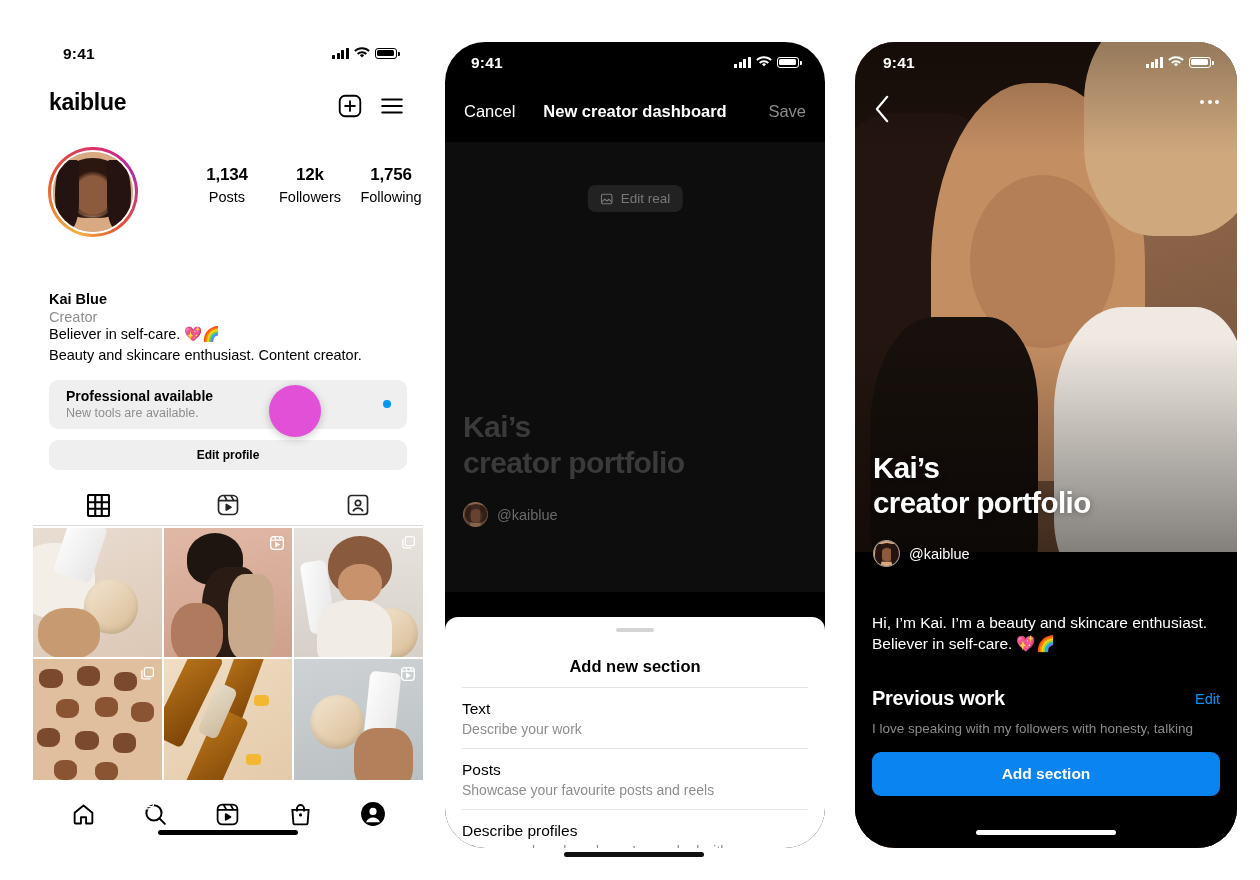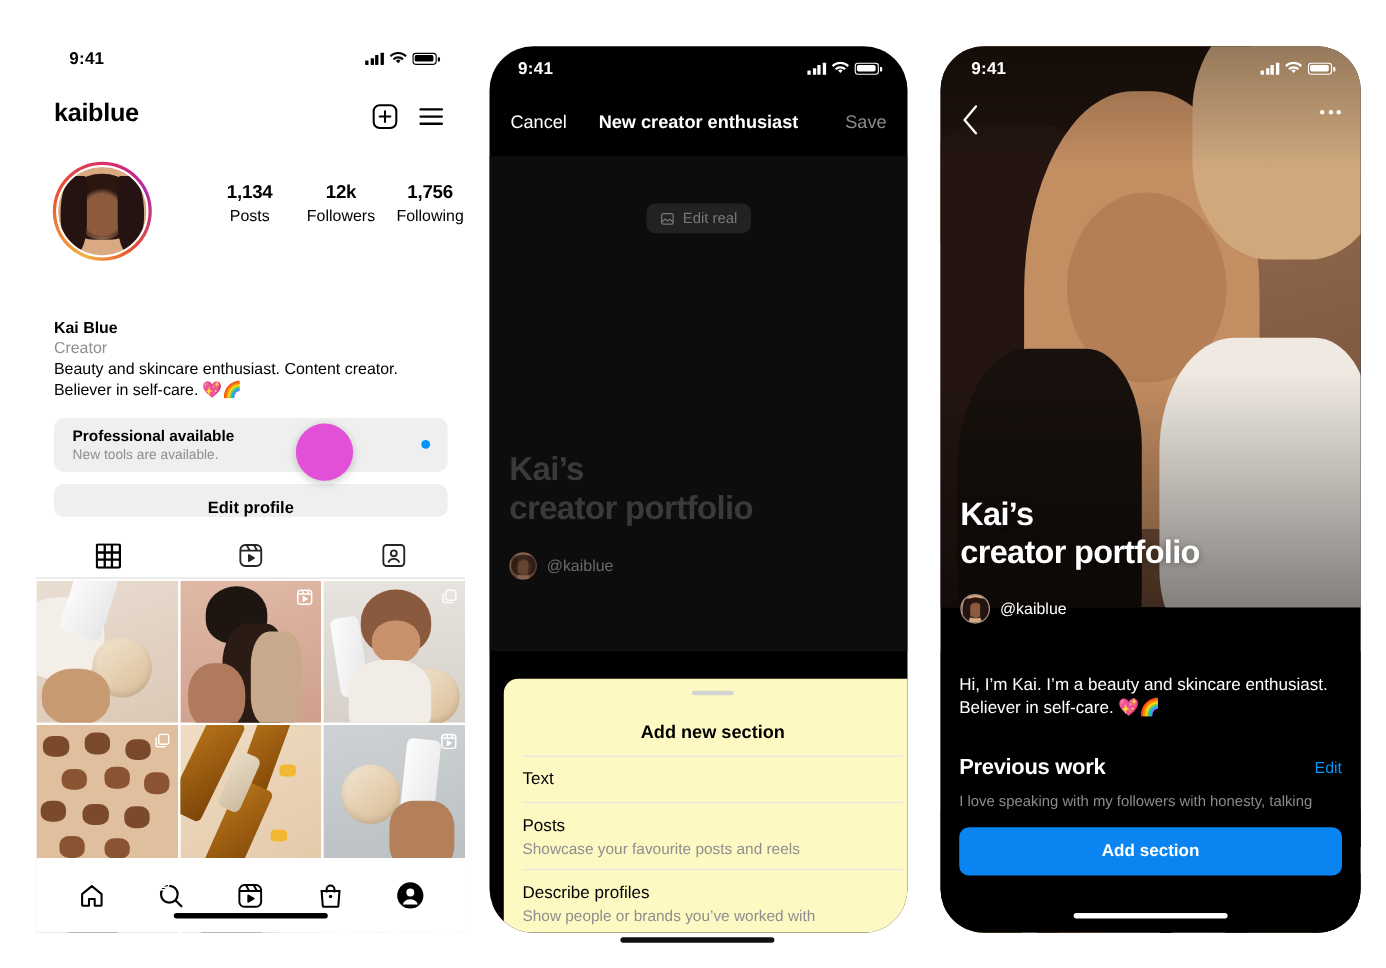--- a/index.html
+++ b/index.html
@@ -52,22 +52,22 @@
   .bio{position:absolute;left:16px;top:258px;width:360px;}
   .bio .nm{font-size:14.5px;font-weight:bold;}
   .bio .cat{font-size:14.5px;color:#8e8e8e;margin-top:2px;}
   .bio .tx{font-size:14.5px;margin-top:2px;line-height:19px;}
 
   .card{position:absolute;left:16px;background:#efefef;border-radius:9px;cursor:pointer;}
   .dash{top:347px;width:358px;height:49px;}
   .dash .t{position:absolute;left:17px;top:8px;font-size:14px;font-weight:bold;}
   .dash .s{position:absolute;left:17px;top:26px;font-size:12.5px;color:#8e8e8e;}
   .dash .dot{position:absolute;right:16px;top:20px;width:8px;height:8px;border-radius:50%;background:#0095f6;}
-  .editp{top:407px;width:358px;height:30px;display:flex;align-items:flex-end;justify-content:center;
-          font-size:15px;font-weight:bold;}
+  .editp{top:407px;width:358px;height:30px;display:flex;align-items:center;justify-content:center;
+          font-size:12px;font-weight:bold;}
 
   .tabs{position:absolute;left:0;top:452px;width:100%;height:40px;border-bottom:1px solid #dbdbdb;display:flex;}
   .tab{flex:1;display:flex;align-items:center;justify-content:center;cursor:pointer;}
 
   .grid{position:absolute;left:0;top:495px;width:390px;display:grid;
         grid-template-columns:repeat(3,1fr);gap:2px;}
   .cell{position:relative;width:100%;padding-top:100%;overflow:hidden;cursor:pointer;}
   .cell > .art{position:absolute;inset:0;}
   .badge{position:absolute;right:7px;top:7px;color:#fff;z-index:3;}
 
@@ -86,21 +86,21 @@
   .coverZone{position:absolute;left:0;top:100px;width:100%;height:450px;background:#0d0d0d;}
   .editcover{position:absolute;left:50%;top:143px;transform:translateX(-50%);
      background:rgba(255,255,255,.09);border-radius:8px;height:27px;padding:0 12px;
      display:flex;align-items:center;gap:7px;color:#787878;font-size:13.5px;cursor:pointer;}
   .p2title{position:absolute;left:18px;top:367px;font-size:30px;font-weight:bold;color:#3a3a3a;
            line-height:36px;letter-spacing:-.6px;}
   .p2by{position:absolute;left:18px;top:460px;display:flex;align-items:center;gap:9px;}
   .p2by .av{width:25px;height:25px;border-radius:50%;overflow:hidden;background:#4a3228;position:relative;}
   .p2by .h{font-size:14.5px;color:#6a6a6a;}
 
-  .sheet{position:absolute;left:13px;bottom:0;width:100%;height:231px;background:#fef9c3;
+  .sheet{position:absolute;left:0;bottom:0;width:100%;height:231px;background:#ffffff;
          border-radius:13px 13px 0 0;color:#000;}
   .grab{position:absolute;left:50%;top:11px;transform:translateX(-50%);width:38px;height:4px;
         border-radius:2px;background:#d4d4d4;cursor:pointer;}
   .sheet-ttl{position:absolute;left:0;right:0;top:40px;text-align:center;font-size:16.5px;font-weight:bold;}
   .opts{position:absolute;left:0;top:70px;width:100%;}
   .opt{margin:0 17px;padding:12px 0 11px;border-top:1px solid #e4e4e4;cursor:pointer;}
   .opt .t{font-size:15.5px;}
   .opt .s{font-size:14px;color:#8e8e8e;margin-top:3px;}
 
   
@@ -201,22 +201,22 @@
       </div>
       <div class="stat s3">
         <div class="n">1,756</div>
         <div class="l">Following</div>
       </div>
     </div>
 
     <div class="bio">
       <div class="nm">Kai Blue</div>
       <div class="cat">Creator</div>
+      <div class="tx" style="margin-top:0">Believer in self-care. 💖🌈</div>
       <div class="tx">Beauty and skincare enthusiast. Content creator.</div>
-      <div class="tx" style="margin-top:0">Believer in self-care. 💖🌈</div>
     </div>
 
     <div class="card dash">
       <div class="t">Professional available</div>
       <div class="s">New tools are available.</div>
       <div class="dot"></div>
     </div>
 
     <div class="card editp">
       <span>Edit profile</span>
@@ -412,21 +412,21 @@
           <path d="M8 10.4 5.9 8.2a3 3 0 0 1 4.2 0zM8 6.2c-1.4 0-2.7.5-3.6 1.5L3 6.3A7.1 7.1 0 0 1 8 4.2c1.9 0 3.7.8 5 2.1l-1.4 1.4A5 5 0 0 0 8 6.2zM8 2.2c-2.5 0-4.8 1-6.4 2.6L.2 3.4A10.9 10.9 0 0 1 8 .2c3 0 5.8 1.2 7.8 3.2l-1.4 1.4A8.9 8.9 0 0 0 8 2.2z" fill="currentColor"></path>
           </svg>
         <span class="batt">
             <i></i>
           </span>
       </div>
     </div>
 
     <div class="p2bar">
       <div class="cancel">Cancel</div>
-      <div class="ttl">New creator enthusiast</div>
+      <div class="ttl">New creator dashboard</div>
       <div class="save">Save</div>
     </div>
 
     <div class="coverZone"></div>
 
     <div class="editcover">
       <svg width="14" height="14" viewBox="0 0 24 24" fill="none" stroke="currentColor" stroke-width="1.9">
         <rect x="3" y="3.8" width="18" height="16.4" rx="3"></rect>
         <path d="M4 16.5l4.6-4.3 3.6 3.2 3.4-3 4.4 4.1" stroke-linecap="round" stroke-linejoin="round"></path>
         </svg>
@@ -446,20 +446,21 @@
       </div>
       <div class="h">@kaiblue</div>
     </div>
 
     <div class="sheet">
       <div class="grab"></div>
       <div class="sheet-ttl">Add new section</div>
       <div class="opts">
         <div class="opt">
           <div class="t">Text</div>
+          <div class="s">Describe your work</div>
         </div>
         <div class="opt">
           <div class="t">Posts</div>
           <div class="s">Showcase your favourite posts and reels</div>
         </div>
         <div class="opt">
           <div class="t">Describe profiles</div>
           <div class="s">Show people or brands you’ve worked with</div>
         </div>
       </div>

